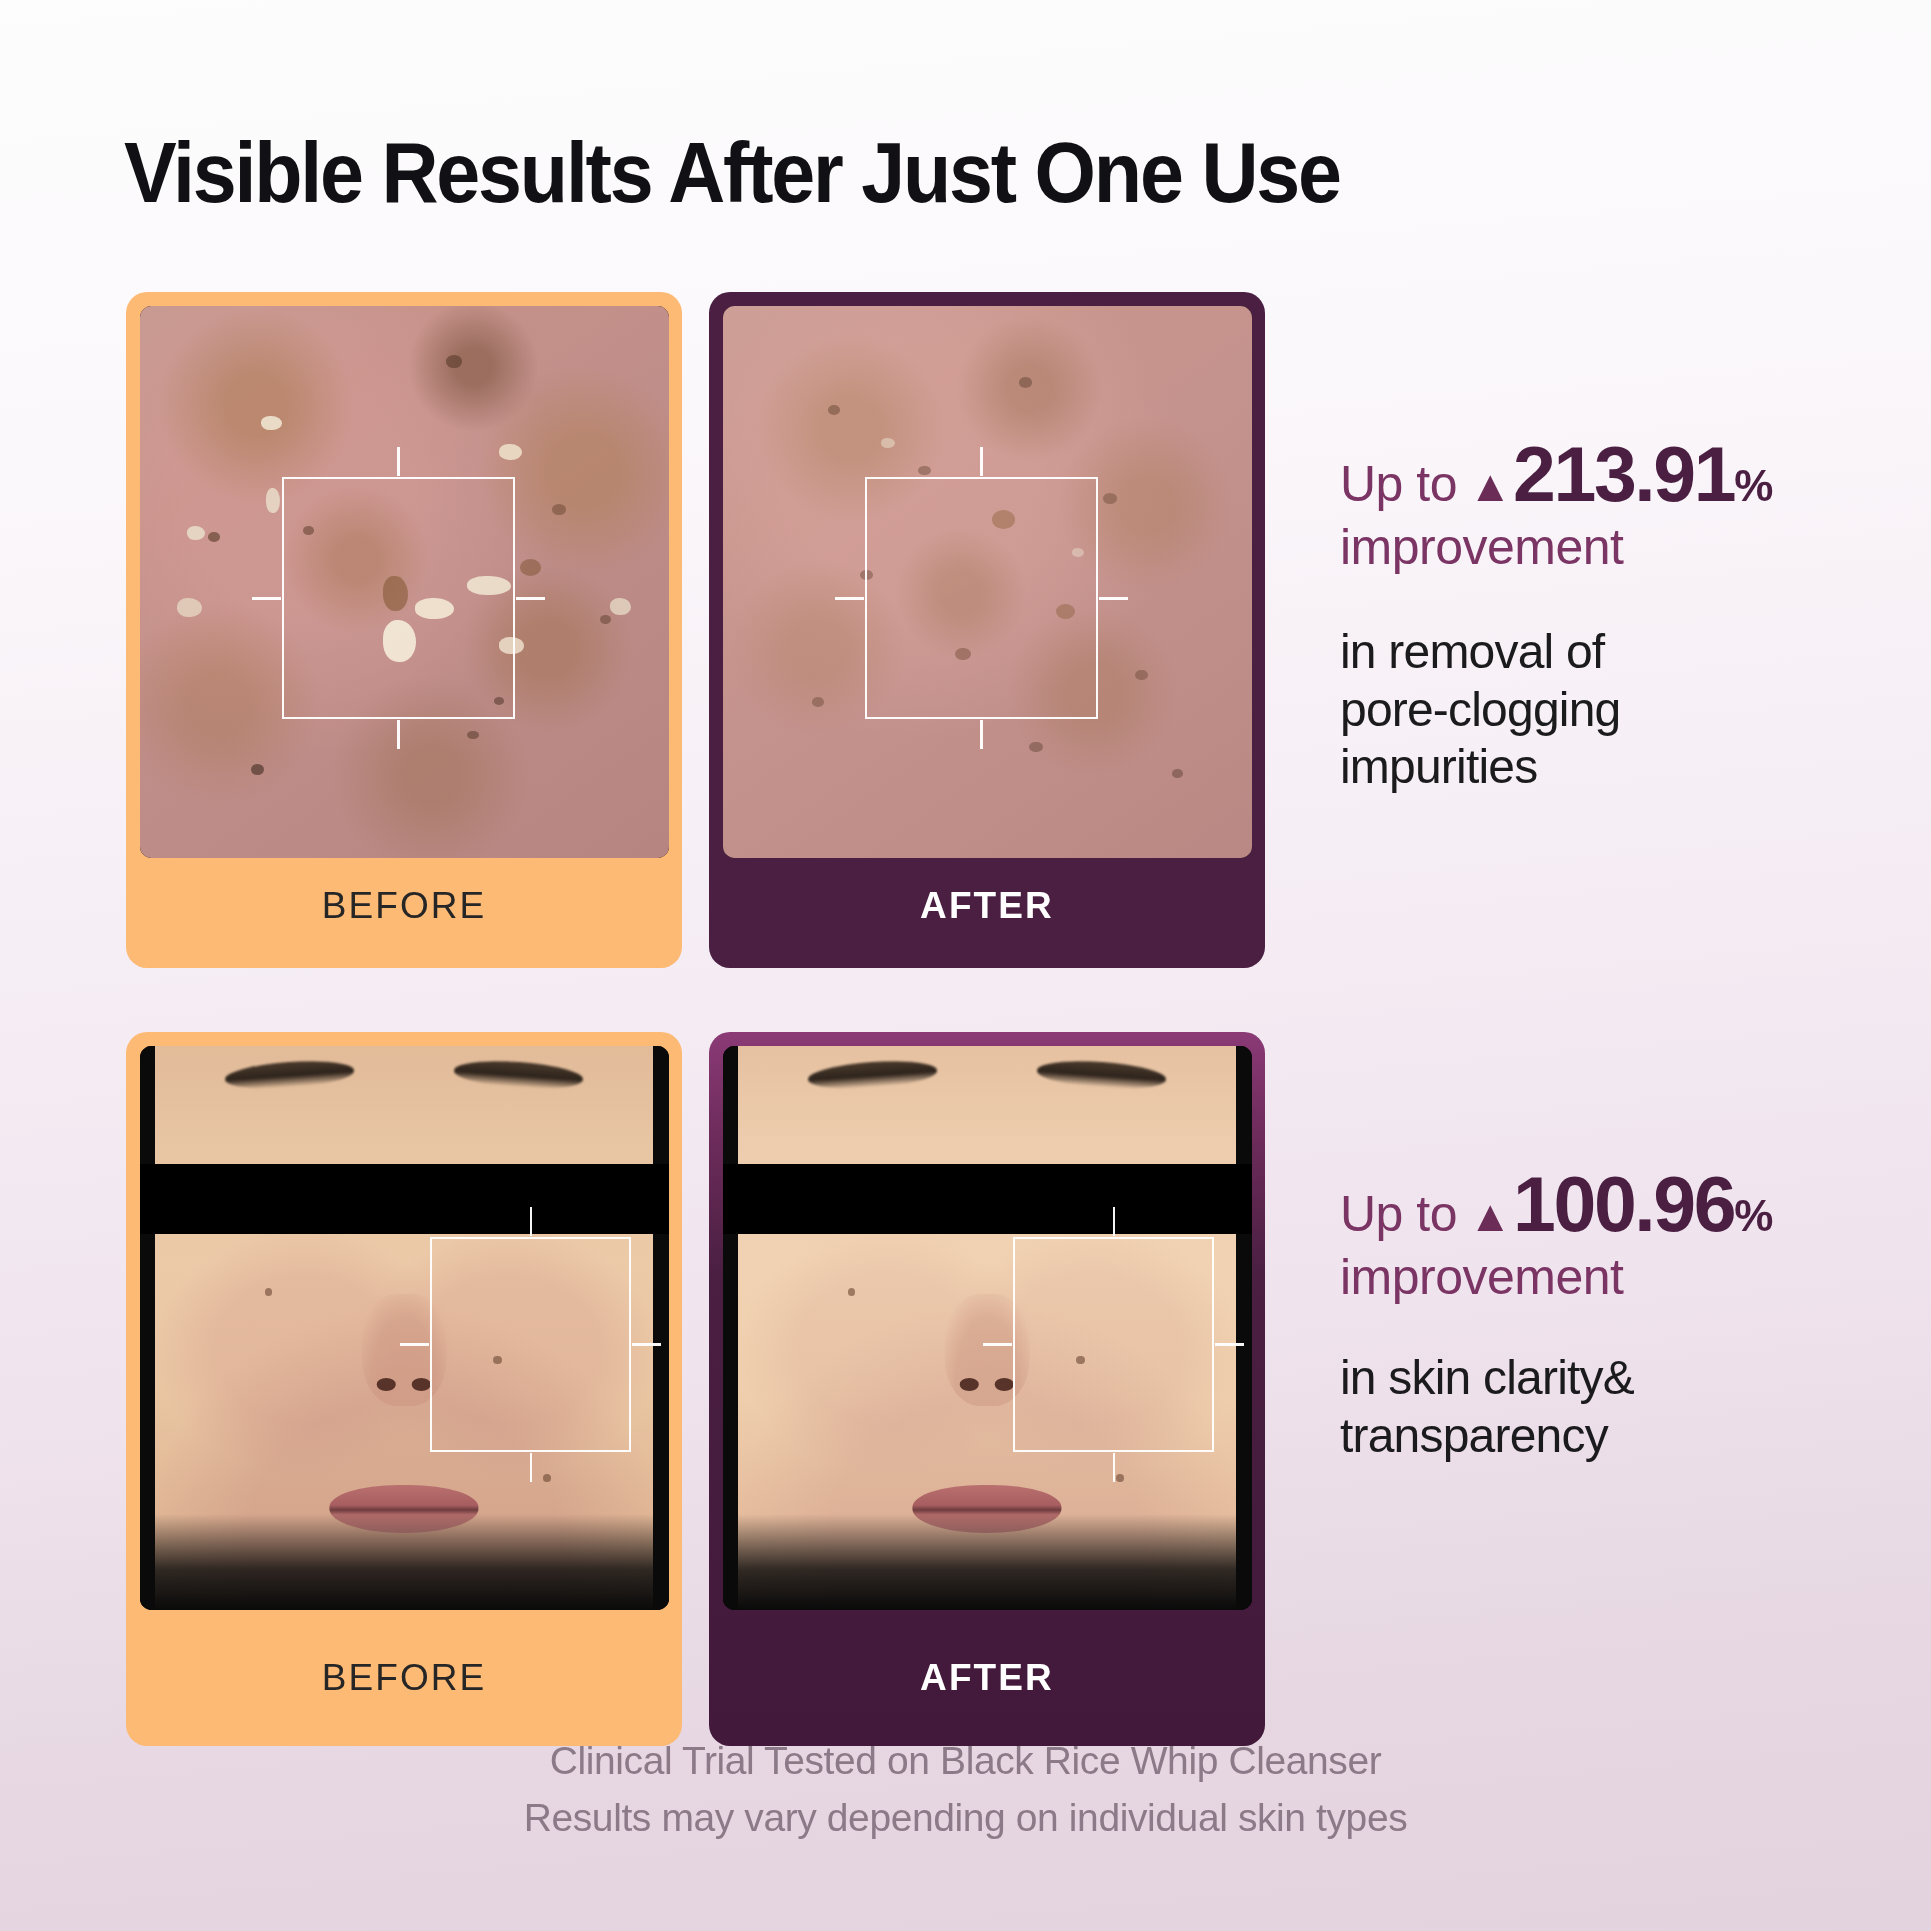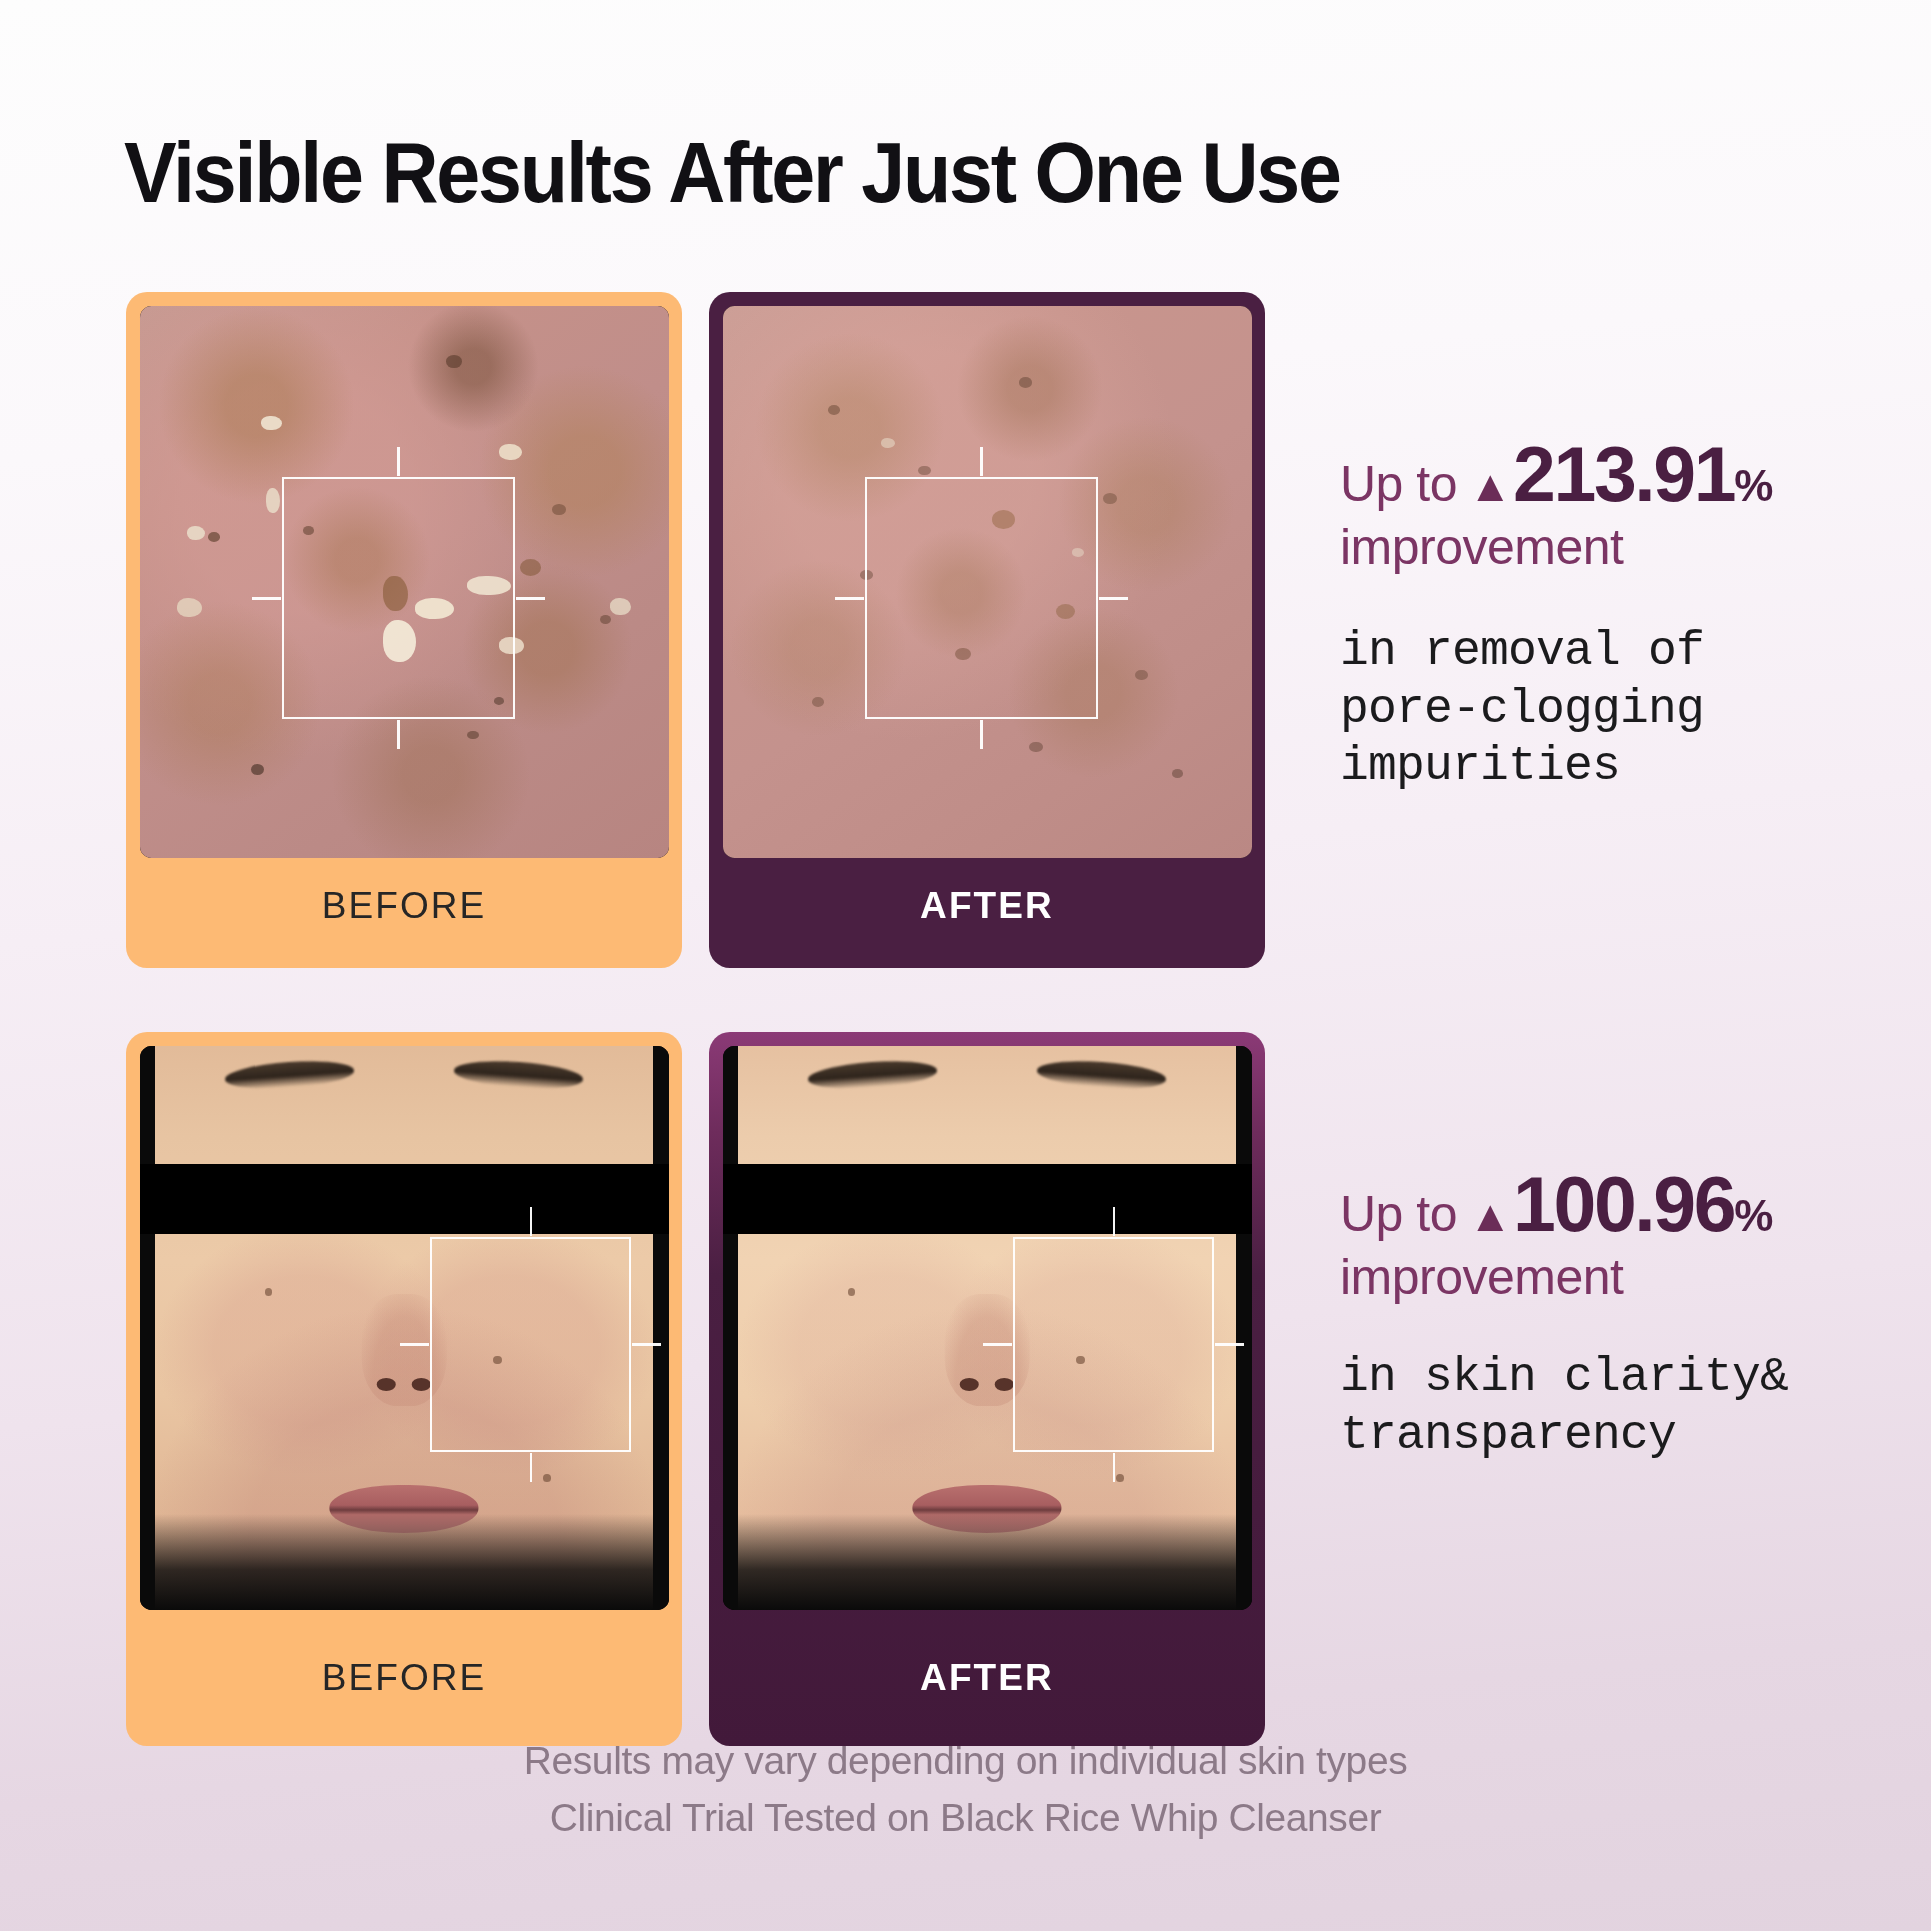--- a/index.html
+++ b/index.html
@@ -161,21 +161,20 @@
     vertical-align:baseline; letter-spacing:-1px;
   }
   .stat-improve {
     font-size:50px; color:#7b3564; font-weight:400;
     letter-spacing:-0.5px; margin-top:7.7px; line-height:1.05;
   }
   .stat-desc {
     font-size:48px; color:#1b1b1d; font-weight:300;
     line-height:1.20; letter-spacing:-0.8px; margin-top:50px;
     white-space:pre-line;
-    font-family:Liberation Mono, monospace;
   }
   .stat2 .stat-desc { margin-top:46px; }
 
   
   .footer {
     position:absolute; left:0; right:0; top:1733px;
     text-align:center; color:#8c7a88; font-weight:300;
   }
   .footer div { font-size:39px; line-height:1.45; letter-spacing:-0.4px; }
 </style>
@@ -319,16 +318,16 @@
 <div class="stat stat2">
   <div class="stat-headline">
     <span class="stat-upto">Up to</span><span class="stat-tri">▲</span><span class="stat-num">100.96</span><span class="stat-pct">%</span>
   </div>
   <div class="stat-improve">improvement</div>
   <div class="stat-desc">in skin clarity&amp;
 transparency</div>
 </div>
 
 <div class="footer">
+  <div>Clinical Trial Tested on Black Rice Whip Cleanser</div>
   <div>Results may vary depending on individual skin types</div>
-  <div>Clinical Trial Tested on Black Rice Whip Cleanser</div>
 </div>
 
 
 </body></html>

